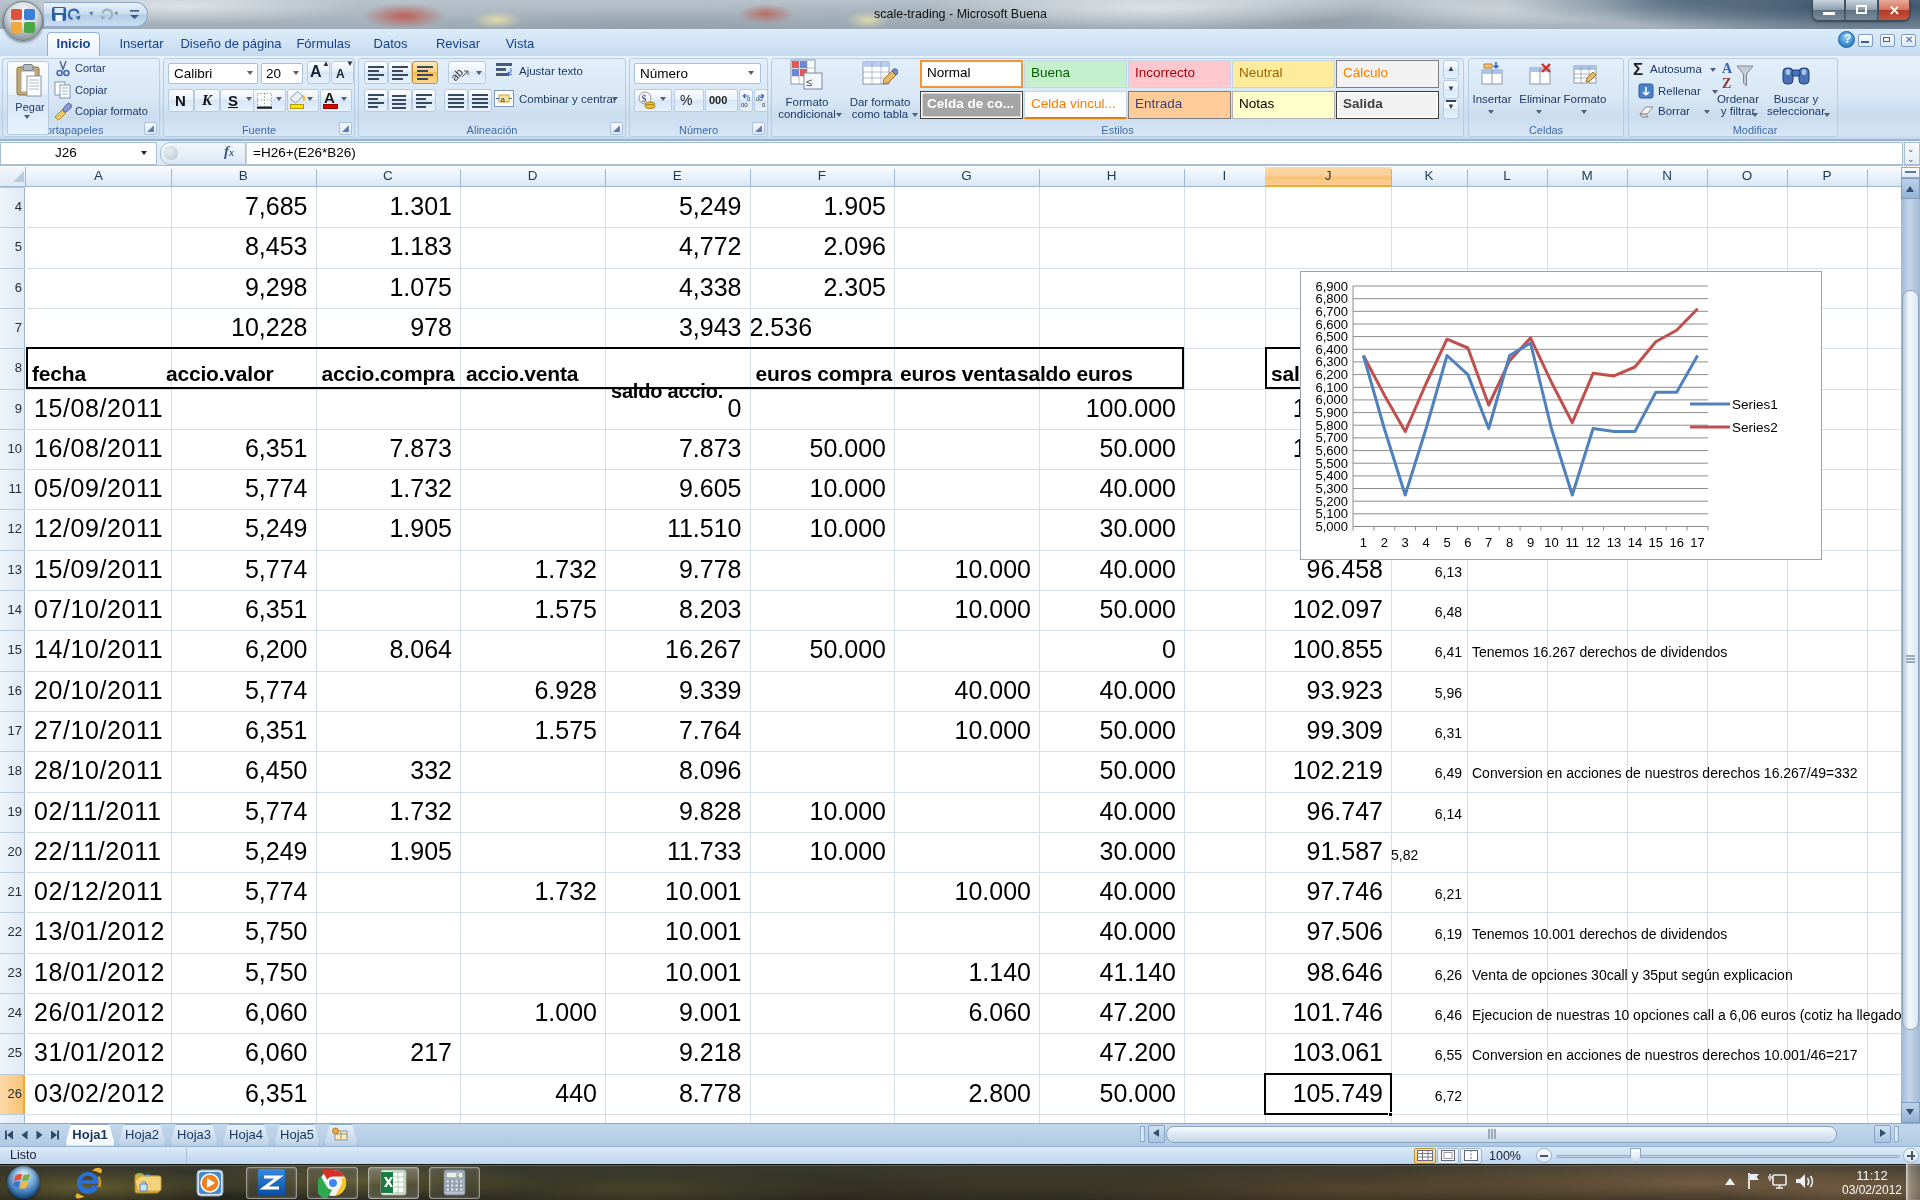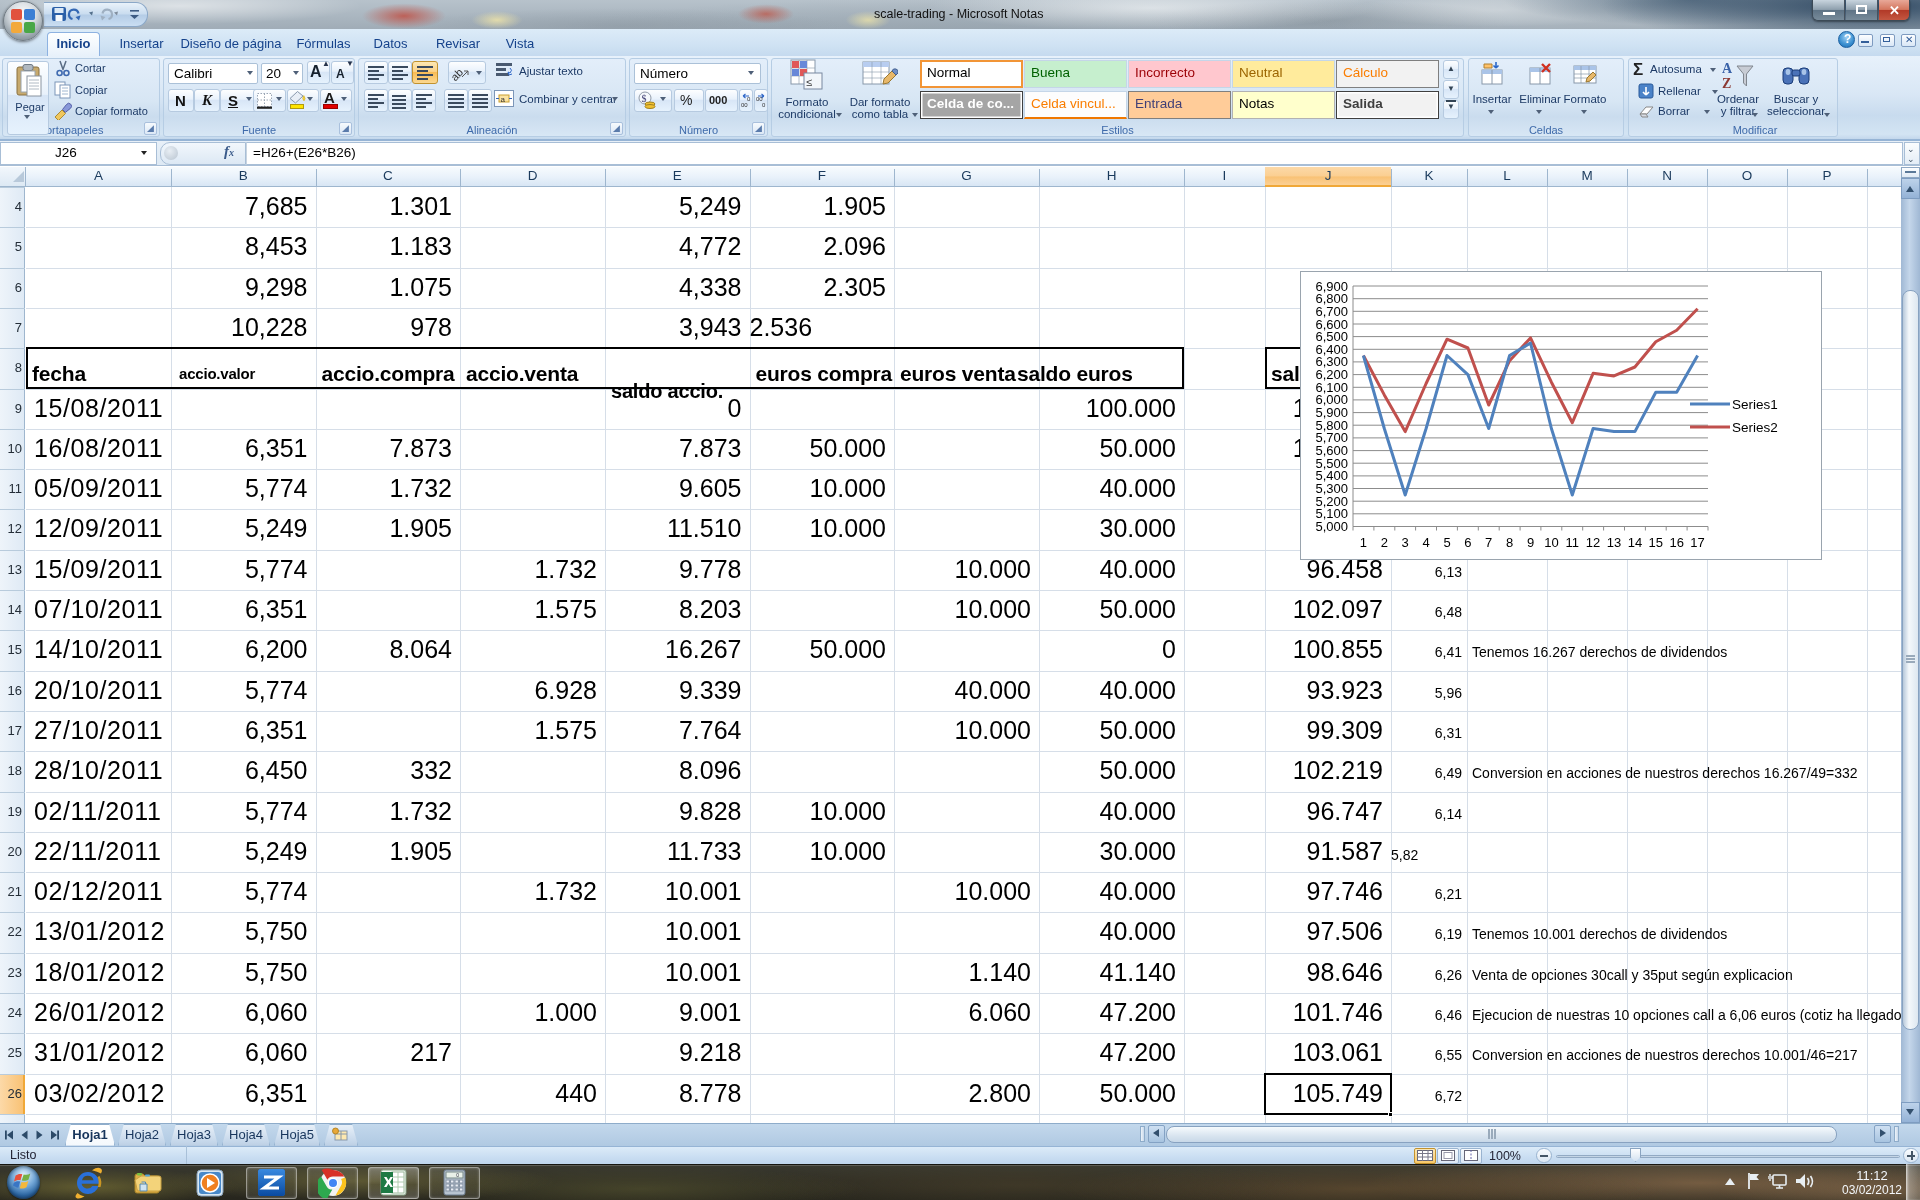--- a/index.html
+++ b/index.html
@@ -20,21 +20,21 @@
  radial-gradient(34px 12px at 497px 20px, rgba(233,224,170,.9), rgba(220,210,160,0) 75%),
  radial-gradient(30px 12px at 868px 20px, rgba(229,222,170,.85), rgba(220,210,160,0) 75%),
  radial-gradient(260px 26px at 180px 6px, rgba(255,255,255,.55), rgba(255,255,255,0) 70%),
  radial-gradient(300px 30px at 1150px 8px, rgba(250,252,253,.6), rgba(250,252,253,0) 75%),
  radial-gradient(400px 34px at 1600px 12px, rgba(178,188,196,.8), rgba(178,188,196,0) 80%),
  radial-gradient(240px 26px at 1330px 20px, rgba(128,140,150,.6), rgba(128,140,150,0) 75%),
  radial-gradient(200px 22px at 1500px 10px, rgba(244,247,249,.8), rgba(244,247,249,0) 75%),
  radial-gradient(300px 24px at 620px 26px, rgba(136,148,158,.5), rgba(136,148,158,0) 75%),
  radial-gradient(500px 40px at 960px 30px, rgba(147,160,170,.55), rgba(147,160,170,0) 80%),
  linear-gradient(180deg,#b7c2cb,#a9b5bf 60%,#9fabb6)"></div>
-<div class="ab" style="left:874px;top:7px;font-size:12.5px;color:#111">scale-trading  -  Microsoft Notas</div>
+<div class="ab" style="left:874px;top:7px;font-size:12.5px;color:#111">scale-trading  -  Microsoft Buena</div>
 <div class="ab" style="left:1812px;top:0;width:98px;height:21px;border:1px solid #3c4a56;border-top:none;border-radius:0 0 6px 6px;overflow:hidden;box-shadow:0 1px 2px rgba(0,0,0,.4)">
  <div class="ab" style="left:0;top:0;width:32px;height:21px;background:linear-gradient(#c8d4de,#8fa0ae 45%,#5f7486 50%,#7a8d9c);border-right:1px solid #46525e"></div>
  <div class="ab" style="left:33px;top:0;width:32px;height:21px;background:linear-gradient(#c8d4de,#8fa0ae 45%,#5f7486 50%,#7a8d9c);border-right:1px solid #46525e"></div>
  <div class="ab" style="left:66px;top:0;width:32px;height:21px;background:linear-gradient(#e8a898,#d4765e 45%,#b23a28 50%,#c65a44)"></div>
  <div class="ab" style="left:10px;top:12px;width:12px;height:3px;background:#fff"></div>
  <div class="ab" style="left:43px;top:5px;width:11px;height:9px;border:2px solid #fff"></div>
  <div class="ab" style="left:76px;top:3px;color:#fff;font-size:13px;font-weight:bold">✕</div>
 </div>
 <div class="ab" style="left:3px;top:1px;width:40px;height:40px;border-radius:50%;background:radial-gradient(circle at 50% 32%,#fdfdfd,#d8dde2 40%,#9aa5ad 70%,#6f7b84);box-shadow:0 1px 3px rgba(0,0,0,.5);border:1px solid #707a82;z-index:5"></div>
 <svg class="ab" style="left:9px;top:7px;z-index:6" width="28" height="28" viewBox="0 0 28 28">
@@ -698,21 +698,21 @@
 <div class="cell" style="left:1472px;top:1033.3px;line-height:44px;font-size:14px">Conversion en acciones de nuestros derechos 10.001/46=217</div>
 <div class="cell" style="left:34px;top:1073.6px;line-height:38.5px;letter-spacing:0.6px">03/02/2012</div>
 <div class="cell" style="left:171px;top:1073.6px;width:136.5px;line-height:38.5px;text-align:right">6,351</div>
 <div class="cell" style="left:460px;top:1073.6px;width:137px;line-height:38.5px;text-align:right">440</div>
 <div class="cell" style="left:605px;top:1073.6px;width:136.5px;line-height:38.5px;text-align:right">8.778</div>
 <div class="cell" style="left:894px;top:1073.6px;width:137px;line-height:38.5px;text-align:right">2.800</div>
 <div class="cell" style="left:1039px;top:1073.6px;width:137px;line-height:38.5px;text-align:right">50.000</div>
 <div class="cell" style="left:1265px;top:1073.6px;width:118px;line-height:38.5px;text-align:right">105.749</div>
 <div class="cell" style="left:1391px;top:1073.6px;width:71px;line-height:44px;text-align:right;font-size:14px">6,72</div>
 <div class="cell" style="left:32px;top:354.2px;line-height:40.3px;font-weight:bold;font-size:21px;letter-spacing:-0.2px">fecha</div>
-<div class="cell" style="left:179px;top:354.2px;line-height:40.3px;font-weight:bold;font-size:15px;letter-spacing:-0.2px">accio.valor</div>
+<div class="cell" style="left:166px;top:354.2px;line-height:40.3px;font-weight:bold;font-size:21px;letter-spacing:-0.2px">accio.valor</div>
 <div class="cell" style="left:321.5px;top:354.2px;line-height:40.3px;font-weight:bold;font-size:21px;letter-spacing:-0.2px">accio.compra</div>
 <div class="cell" style="left:466px;top:354.2px;line-height:40.3px;font-weight:bold;font-size:21px;letter-spacing:-0.2px">accio.venta</div>
 <div class="cell" style="left:611px;top:371px;line-height:40.3px;font-weight:bold;font-size:20px;letter-spacing:-0.2px">saldo accio.</div>
 <div class="cell" style="left:755.5px;top:354.2px;line-height:40.3px;font-weight:bold;font-size:21px;letter-spacing:-0.2px">euros compra</div>
 <div class="cell" style="left:900px;top:354.2px;line-height:40.3px;font-weight:bold;font-size:21px;letter-spacing:-0.2px">euros venta</div>
 <div class="cell" style="left:1017px;top:354.2px;line-height:40.3px;font-weight:bold;font-size:21px;letter-spacing:-0.2px">saldo euros</div>
 <div class="cell" style="left:1271px;top:354.2px;line-height:40.3px;font-weight:bold;font-size:21px;letter-spacing:-0.2px">saldo</div>
 <div class="ab" style="left:26px;top:347.2px;width:1158px;height:42.3px;border:2.5px solid #000"></div>
 <div class="ab" style="left:1265px;top:347.2px;width:126px;height:42.3px;border:2.5px solid #000"></div>
 <div class="ab" style="left:1264px;top:1072.6px;width:128px;height:42.3px;border:2.5px solid #000"></div>

